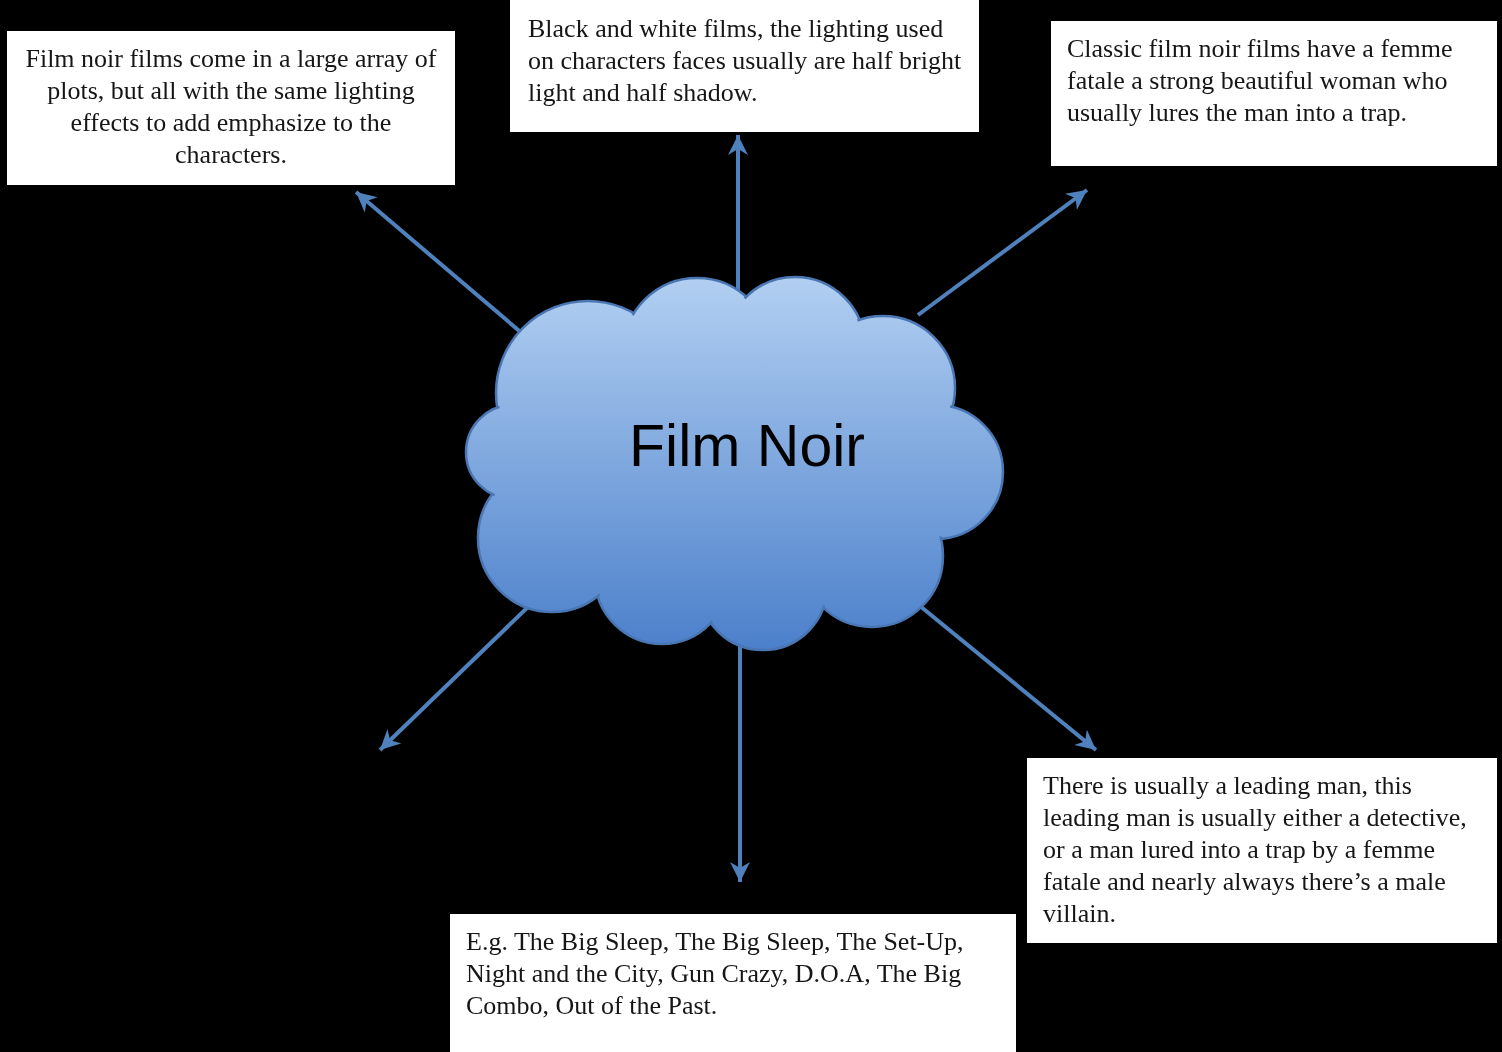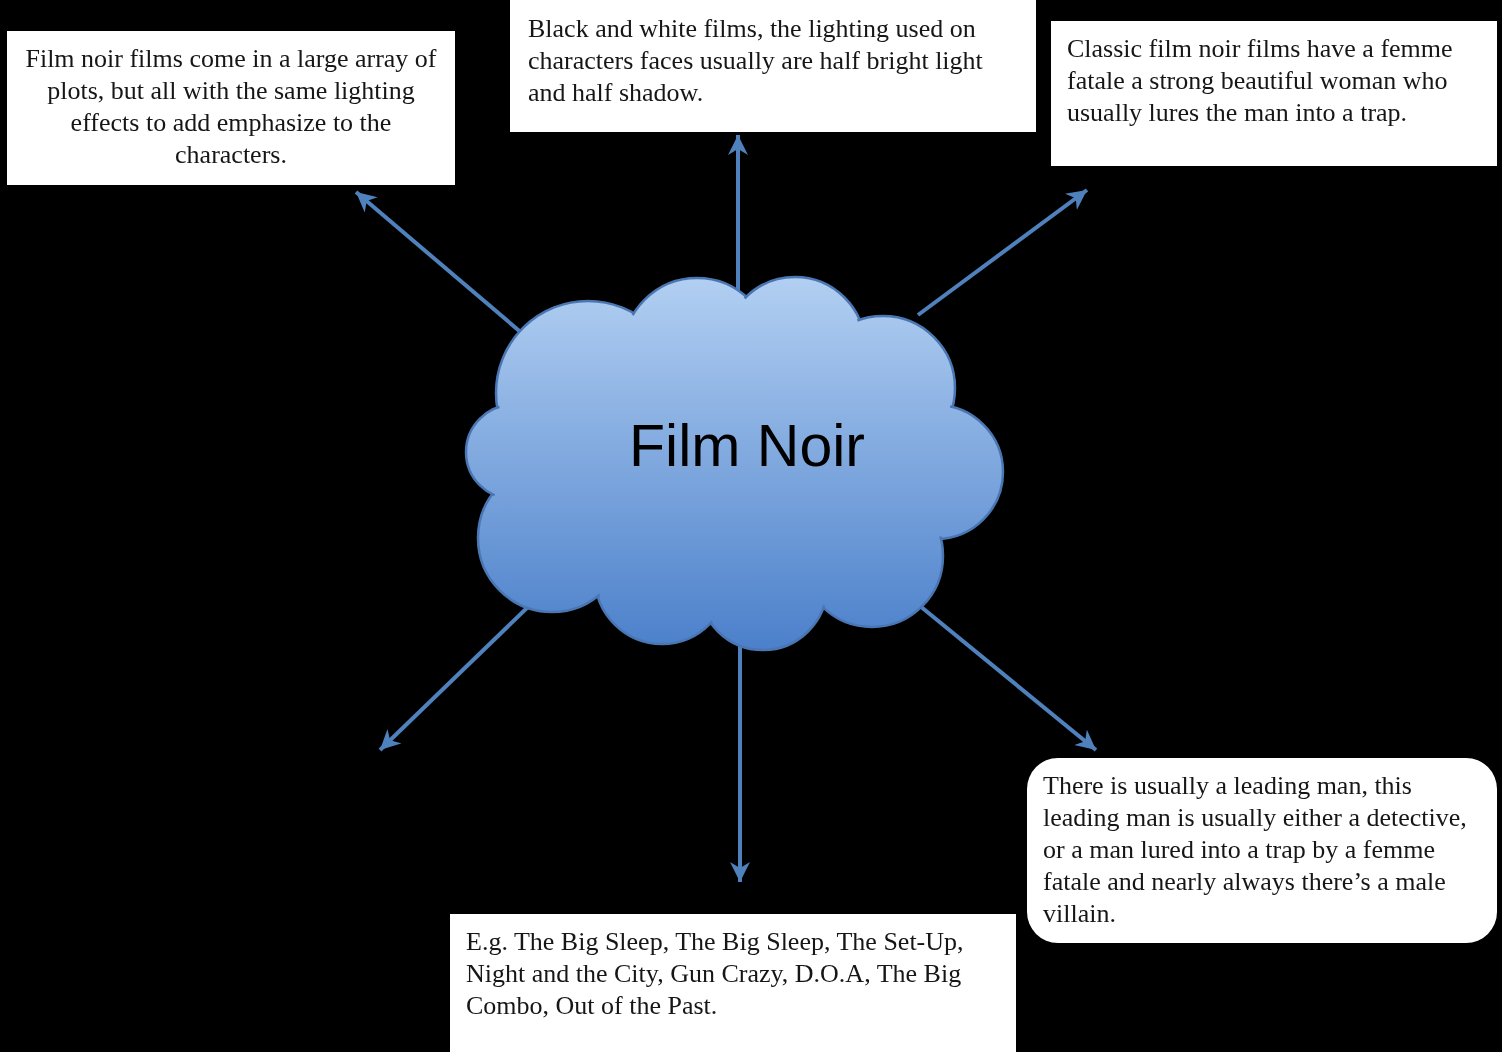--- a/index.html
+++ b/index.html
@@ -27,25 +27,25 @@
     box-sizing: border-box;
     background: #ffffff;
     color: #161616;
     font-family: "Liberation Serif", serif;
     font-size: 26px;
     line-height: 32px;
     padding: 12px 16px;
     overflow: hidden;
   }
   #note-0 { left: 7px;    top: 31px;  width: 448px; height: 154px; text-align: center; }
-  #note-1 { left: 510px;  top: 0;     width: 526px; height: 132px; padding-top: 13px; padding-left: 18px; }
+  #note-1 { left: 510px;  top: 0;     width: 469px; height: 132px; padding-top: 13px; padding-left: 18px; }
   #note-2 { left: 1051px; top: 21px;  width: 446px; height: 145px; }
   #note-3 { left: 26px;   top: 758px; width: 458px; height: 131px; }
   #note-4 { left: 450px;  top: 914px; width: 566px; height: 140px; }
-  #note-5 { left: 1027px; top: 758px; width: 470px; height: 185px; border-radius: 31px; }
+  #note-5 { left: 1027px; top: 758px; width: 470px; height: 185px; }
   .cloud-title-text {
     font-family: "Liberation Sans", sans-serif;
     font-size: 59px;
     fill: #000000;
   }
 </style>
 </head>
 <body>
 
 <div class="slide">

